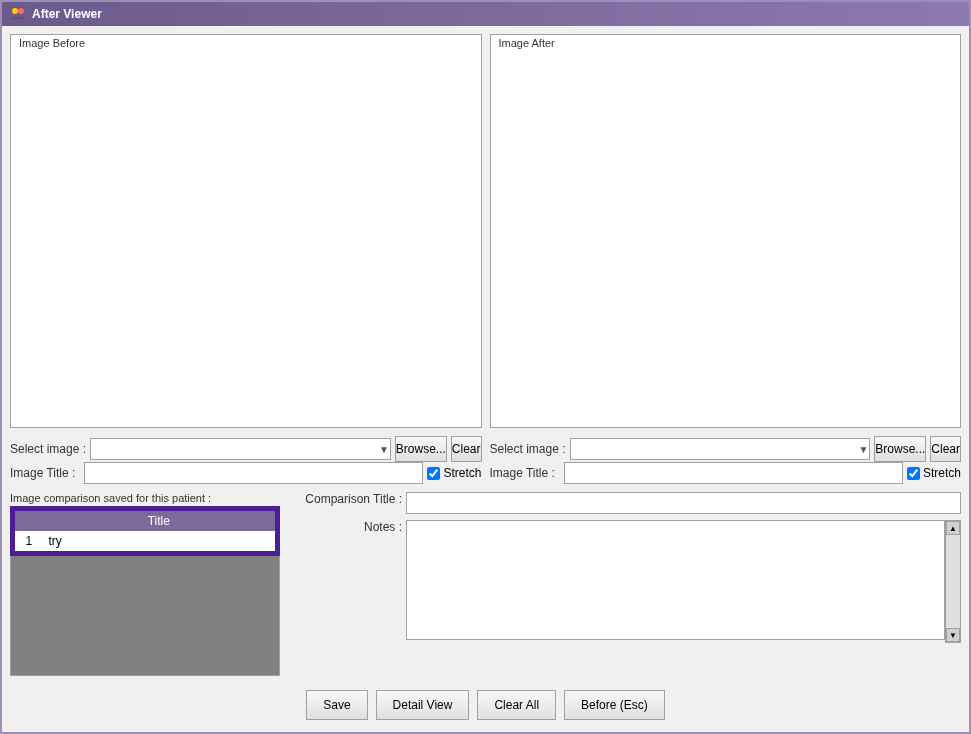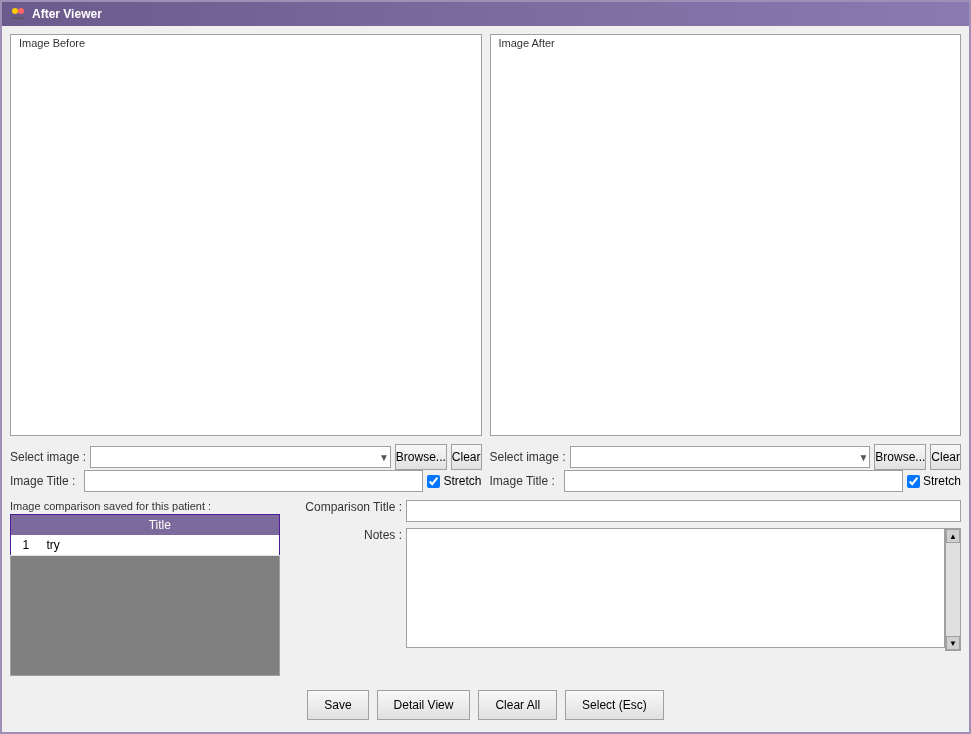--- a/index.html
+++ b/index.html
@@ -182,21 +182,21 @@
 
     .table-label {
       font-size: 11px;
       color: #333;
       margin-bottom: 2px;
     }
 
     .data-table {
       width: 100%;
       border-collapse: collapse;
-      border: 1px solid #4c1d95;
+      border: 5px solid #4c1d95;
     }
 
     .data-table thead tr {
       background: #7b6a9b;
       color: white;
     }
 
     .data-table thead th {
       padding: 3px 6px;
       text-align: center;
@@ -427,17 +427,17 @@
             </div>
           </div>
         </div>
       </div>
     </div>
 
     <div class="footer-buttons">
       <button class="btn-primary">Save</button>
       <button class="btn-primary">Detail View</button>
       <button class="btn-primary">Clear All</button>
-      <button class="btn-primary">Select (Esc)</button>
+      <button class="btn-primary">Before (Esc)</button>
     </div>
 
   </div>
 </div>
 
 </body></html>

